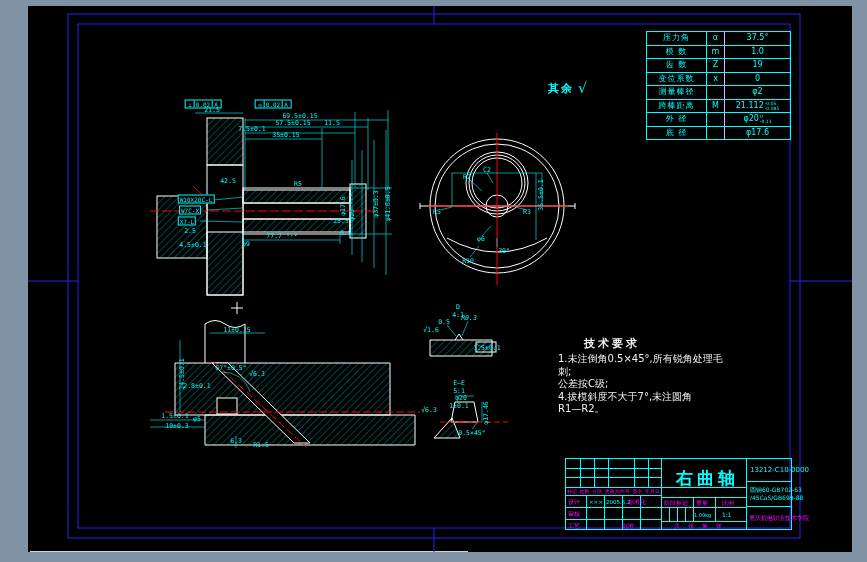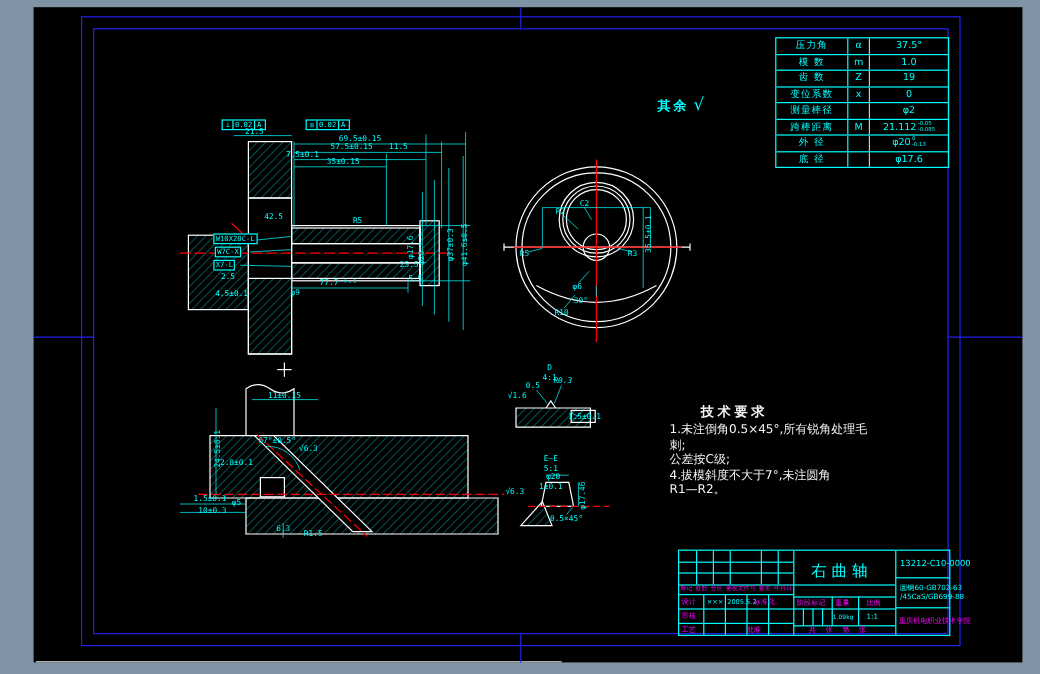--- a/index.html
+++ b/index.html
@@ -35,21 +35,21 @@
   .tline{font-size:10px;line-height:12.5px;white-space:nowrap}
   
   #surface-note{position:absolute;left:548px;top:80px;color:#00ffff;font-size:11px;
        font-weight:bold;letter-spacing:2px;display:flex;align-items:flex-end}
   #surface-note .check{color:#00ffff;font-size:14px;margin-left:4px;font-weight:normal}
   
   #tb{position:absolute;left:565px;top:458px;width:225px;height:70px;border:1px solid #00ffff}
   .ln{position:absolute;background:#00ffff}
   .tbt{position:absolute;color:#ff00ff;font-size:6px;line-height:7px;white-space:nowrap}
   .tbc{position:absolute;color:#00ffff;white-space:nowrap}
-  #tb-name{font-size:13px;letter-spacing:4px;font-weight:normal}
+  #tb-name{font-size:17px;letter-spacing:4px;font-weight:bold}
   #rev-header{position:absolute;left:1px;top:29px;width:93px;display:flex;
        justify-content:space-between;color:#ff00ff;font-size:5px;line-height:6px}
 </style>
 </head>
 <body>
 
 <div id="canvas"></div>
 <div id="sheet-edge"></div>
 
 <svg width="867" height="562">
@@ -293,21 +293,21 @@
     <span class="dim" style="left: 346px; top: 233px; transform: translate(-50%, -50%);">5.5</span>
     <span class="dim" style="left: 352px; top: 207px; transform: translate(-50%, -50%) rotate(-90deg);">φ20⁻⁰·¹</span>
     <span class="dim" style="left: 343px; top: 206px; transform: translate(-50%, -50%) rotate(-90deg);">φ17.6</span>
     <span class="dim" style="left: 376px; top: 204px; transform: translate(-50%, -50%) rotate(-90deg);">φ37±0.3</span>
     <span class="dim" style="left: 388px; top: 204px; transform: translate(-50%, -50%) rotate(-90deg);">φ41.6±0.5</span>
     <span class="dim" style="left: 467px; top: 177px; transform: translate(-50%, -50%);">R2</span>
     <span class="dim" style="left: 487px; top: 170px; transform: translate(-50%, -50%);">C2</span>
     <span class="dim" style="left: 437px; top: 212px; transform: translate(-50%, -50%);">R5</span>
     <span class="dim" style="left: 527px; top: 212px; transform: translate(-50%, -50%);">R3</span>
     <span class="dim" style="left: 481px; top: 239px; transform: translate(-50%, -50%);">φ6</span>
-    <span class="dim" style="left: 484px; top: 251px; transform: translate(-50%, -50%); text-align: center;">30°</span>
+    <span class="dim" style="left: 504px; top: 251px; transform: translate(-50%, -50%); text-align: center;">30°</span>
     <span class="dim" style="left: 468px; top: 261px; transform: translate(-50%, -50%);">R10</span>
     <span class="dim" style="left: 541px; top: 195px; transform: translate(-50%, -50%) rotate(-90deg);">35.5±0.1</span>
     <span class="dim" style="left: 237px; top: 330px; transform: translate(-50%, -50%);">11±0.15</span>
     <span class="dim" style="left: 231px; top: 368px; transform: translate(-50%, -50%);">67°±0.5°</span>
     <span class="dim" style="left: 182px; top: 374px; transform: translate(-50%, -50%) rotate(-90deg);">24.5±0.1</span>
     <span class="dim" style="left: 197px; top: 386px; transform: translate(-50%, -50%);">2.8±0.1</span>
     <span class="dim" style="left: 257px; top: 374px; transform: translate(-50%, -50%);">√6.3</span>
     <span class="dim" style="left: 175px; top: 416px; transform: translate(-50%, -50%);">1.5±0.1</span>
     <span class="dim" style="left: 177px; top: 426px; transform: translate(-50%, -50%);">10±0.3</span>
     <span class="dim" style="left: 197px; top: 419px; transform: translate(-50%, -50%);">φ5</span>

